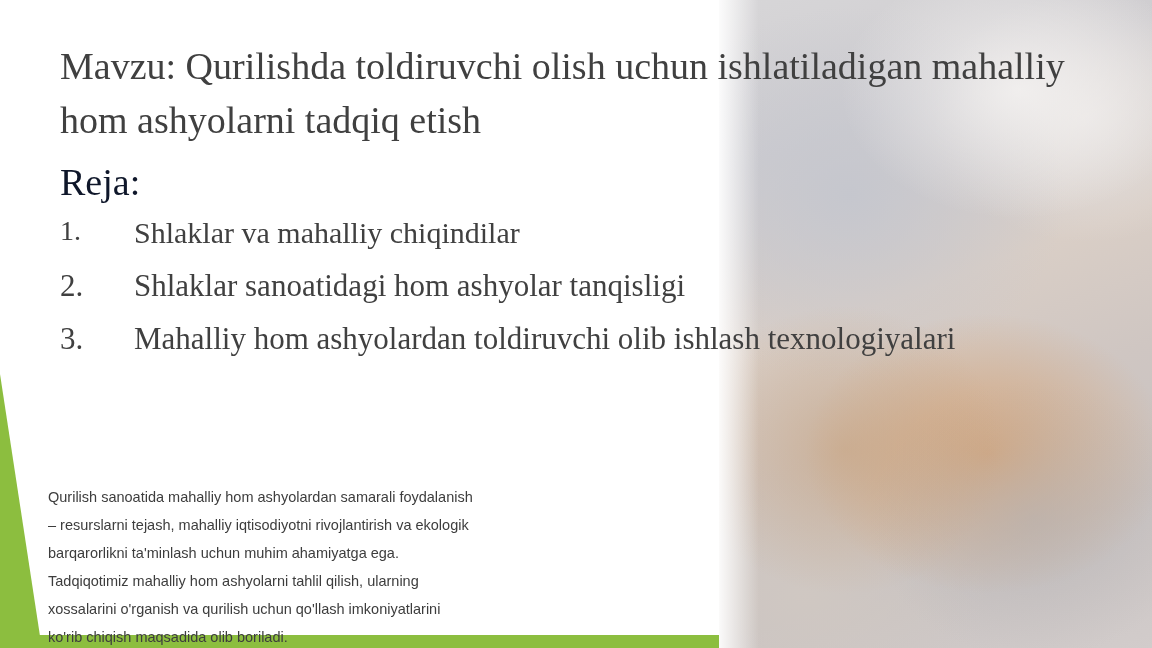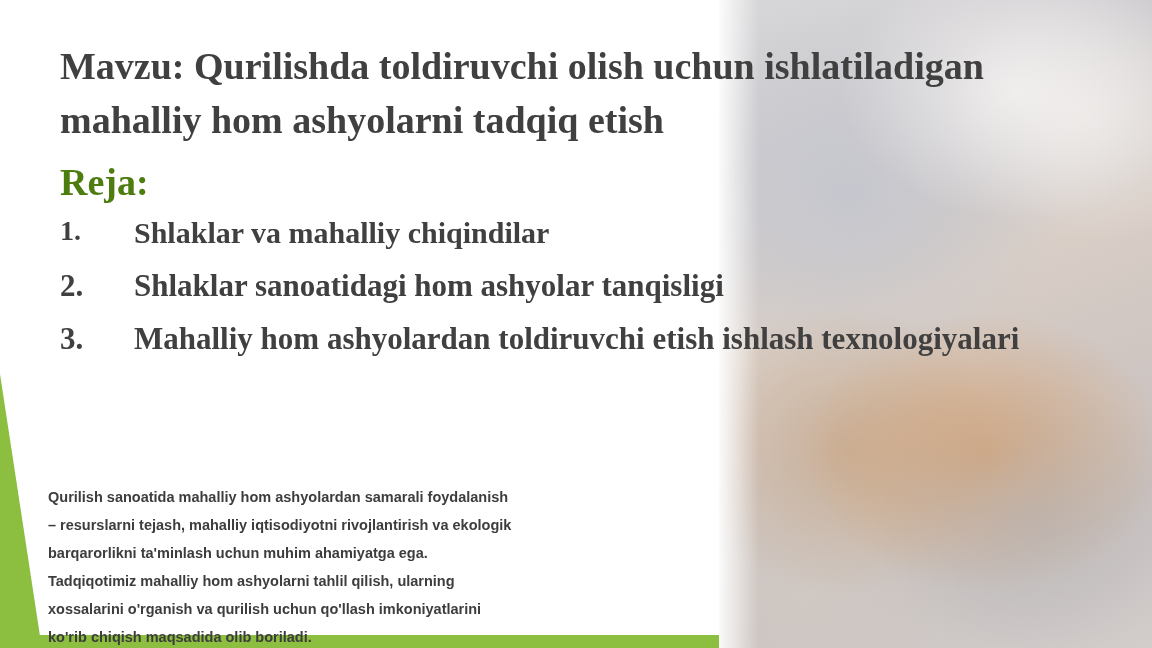--- a/index.html
+++ b/index.html
@@ -82,40 +82,39 @@
     height: 13px;
     background: #8cbe3f;
   }
 
   
   .content {
     position: absolute;
     left: 0; top: 0;
     width: 719px;
     height: 544px;
-    font-weight: bold;
   }
 
   .title-block {
     position: absolute;
     left: 60px;
     top: 40px;
     width: 1060px;
     color: #404040;
     font-size: 38px;
     line-height: 1.42;
     font-family: "Liberation Serif", serif;
     white-space: pre-wrap;
   }
 
   .reja-label {
     position: absolute;
     left: 60px;
     top: 156px;
-    color: #4d7c0f;
+    color: #0f172a;
     font-size: 38px;
     line-height: 1.42;
     font-family: "Liberation Serif", serif;
   }
 
   .list {
     position: absolute;
     left: 60px;
     top: 208px;
     width: 1060px;
@@ -182,21 +181,21 @@
       <li class="item-1">
         <span class="num">1.</span>
         <span class="txt">Shlaklar va mahalliy chiqindilar</span>
       </li>
       <li class="item-2">
         <span class="num">2.</span>
         <span class="txt">Shlaklar sanoatidagi hom ashyolar tanqisligi</span>
       </li>
       <li class="item-3">
         <span class="num">3.</span>
-        <span class="txt">Mahalliy hom ashyolardan toldiruvchi etish ishlash texnologiyalari</span>
+        <span class="txt">Mahalliy hom ashyolardan toldiruvchi olib ishlash texnologiyalari</span>
       </li>
     </ol>
 
     <div class="paragraph">Qurilish sanoatida mahalliy hom ashyolardan samarali foydalanish
 – resurslarni tejash, mahalliy iqtisodiyotni rivojlantirish va ekologik
 barqarorlikni ta'minlash uchun muhim ahamiyatga ega.
 Tadqiqotimiz mahalliy hom ashyolarni tahlil qilish, ularning
 xossalarini o'rganish va qurilish uchun qo'llash imkoniyatlarini
 ko'rib chiqish maqsadida olib boriladi.</div>
 

